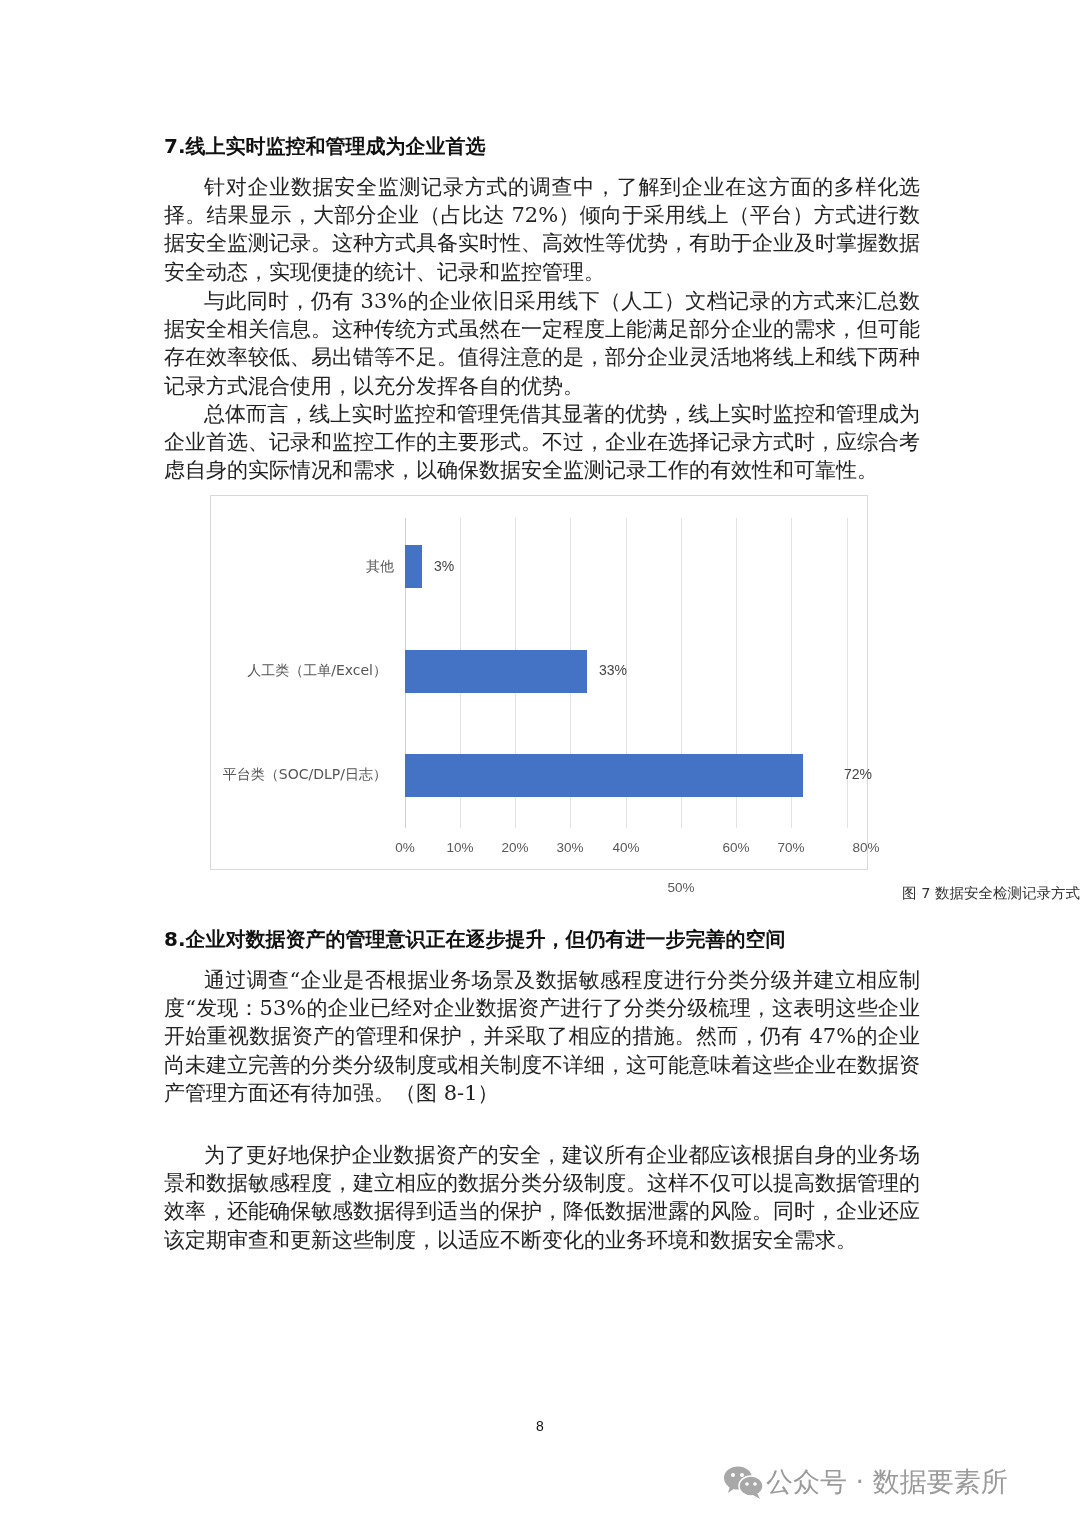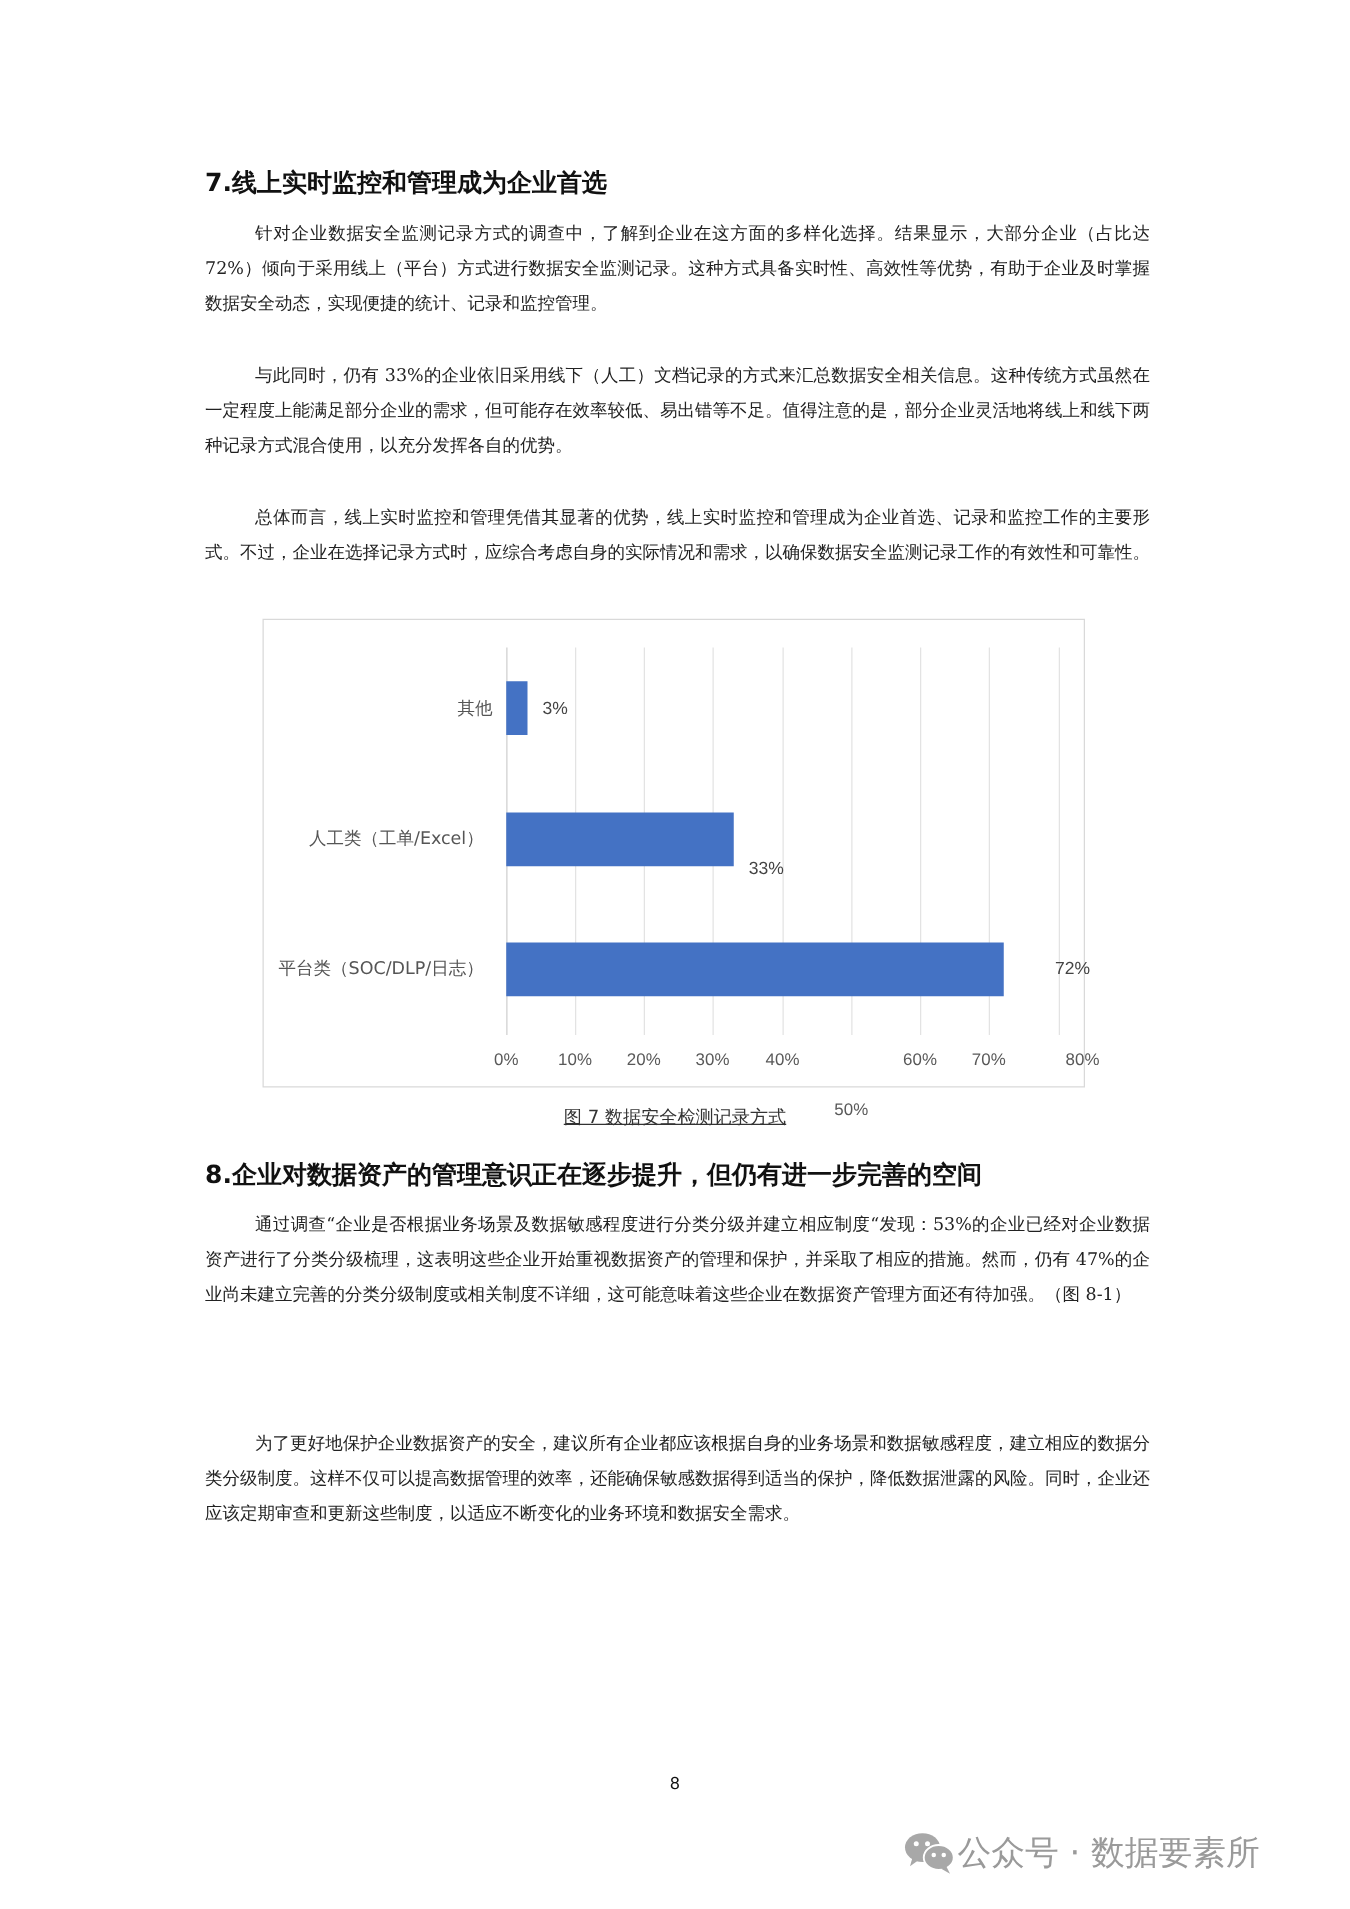--- a/index.html
+++ b/index.html
@@ -1,29 +1,29 @@
 <!DOCTYPE html>
 <html><head>
   <meta charset="utf-8">
   <style>
     html, body { margin: 0; padding: 0; background: #ffffff; }
     body { width: 1080px; height: 1527px; position: relative; overflow: hidden;
            font-family: "DejaVu Sans", "Liberation Sans", sans-serif; color: #1a1a1a; }
     .page { position: absolute; left: 0; top: 0; width: 1080px; height: 1150px; }
     .heading { position: absolute; left: 164px; font-weight: bold; font-size: 20px; color: #111; letter-spacing: 0px; white-space: nowrap; }
-    .para { position: absolute; left: 164px; width: 756px; font-size: 14px; line-height: 28.2px; color: #222;
+    .para { position: absolute; left: 164px; width: 756px; font-size: 21px; line-height: 28.2px; color: #222;
             text-indent: 40px; text-align: justify; font-family: "DejaVu Serif", "Liberation Serif", serif; }
     .chart-frame { position: absolute; left: 210px; top: 495px; width: 658px; height: 375px; border: 1px solid #d9d9d9; box-sizing: border-box; background: #fff; }
     .gridline { position: absolute; top: 518px; height: 310px; width: 1px; background: #e3e3e3; }
     .axis-line { position: absolute; left: 405px; top: 518px; height: 310px; width: 1px; background: #cfcfcf; }
     .bar { position: absolute; height: 43px; }
     .bar-value { position: absolute; font-size: 14px; color: #444; font-family: "Liberation Sans", sans-serif; }
     .cat-label { position: absolute; font-size: 14px; color: #555; text-align: right; white-space: nowrap; font-family: "DejaVu Sans", sans-serif; }
     .tick-label { position: absolute; top: 840px; font-size: 13.5px; color: #595959; width: 50px; text-align: center; margin-left: -25px; font-family: "Liberation Sans", sans-serif; }
-    .caption { position: absolute; left: 0; width: 1080px; top: 884px; text-align: center; font-size: 14.5px; color: #333; font-family: "DejaVu Sans", sans-serif; text-decoration: underline; }
+    .caption { position: absolute; left: 0; width: 1080px; top: 884px; text-align: right; font-size: 14.5px; color: #333; font-family: "DejaVu Sans", sans-serif; }
     .page-number { position: absolute; left: 0; width: 1080px; top: 1418px; text-align: center; font-size: 14px; color: #111; font-family: "Liberation Sans", sans-serif; }
     .watermark { position: absolute; left: 722px; top: 1462px; height: 40px; display: flex; align-items: center; color: #9a9a9a; font-size: 27px; font-family: "DejaVu Sans", sans-serif; white-space: nowrap; }
     .wechat-icon { width: 44px; height: 36px; position: relative; }
   </style>
 </head>
 <body>
 
 <div class="page">
 
   <div class="heading" style="top:133px;">7.线上实时监控和管理成为企业首选</div>
@@ -47,21 +47,21 @@
 
   <div class="cat-label" style="right:686px; top:558px;">其他</div>
   <div class="cat-label" style="right:693px; top:662px;">人工类（工单/Excel）</div>
   <div class="cat-label" style="right:693px; top:766px;">平台类（SOC/DLP/日志）</div>
 
   <div class="bar" id="bar0" style="left: 405px; top: 545px; width: 17px; background: rgb(68, 114, 196);"></div>
   <div class="bar" id="bar1" style="left: 405px; top: 650px; width: 182px; background: rgb(68, 114, 196);"></div>
   <div class="bar" id="bar2" style="left: 405px; top: 754px; width: 398px; background: rgb(68, 114, 196);"></div>
 
   <div class="bar-value" id="val0" style="top: 558px; left: 434px;">3%</div>
-  <div class="bar-value" id="val1" style="top: 662px; left: 599px; margin-top: 24px;">33%</div>
+  <div class="bar-value" id="val1" style="top: 662px; left: 599px;">33%</div>
   <div class="bar-value" id="val2" style="top: 766px; left: 844px;">72%</div>
 
   <div class="tick-label" style="left:405px;">0%</div>
   <div class="tick-label" style="left:460px;">10%</div>
   <div class="tick-label" style="left:515px;">20%</div>
   <div class="tick-label" style="left:570px;">30%</div>
   <div class="tick-label" style="left:626px;">40%</div>
   <div class="tick-label" style="left:681px;margin-top:40px;">50%</div>
   <div class="tick-label" style="left:736px;">60%</div>
   <div class="tick-label" style="left:791px;">70%</div>

